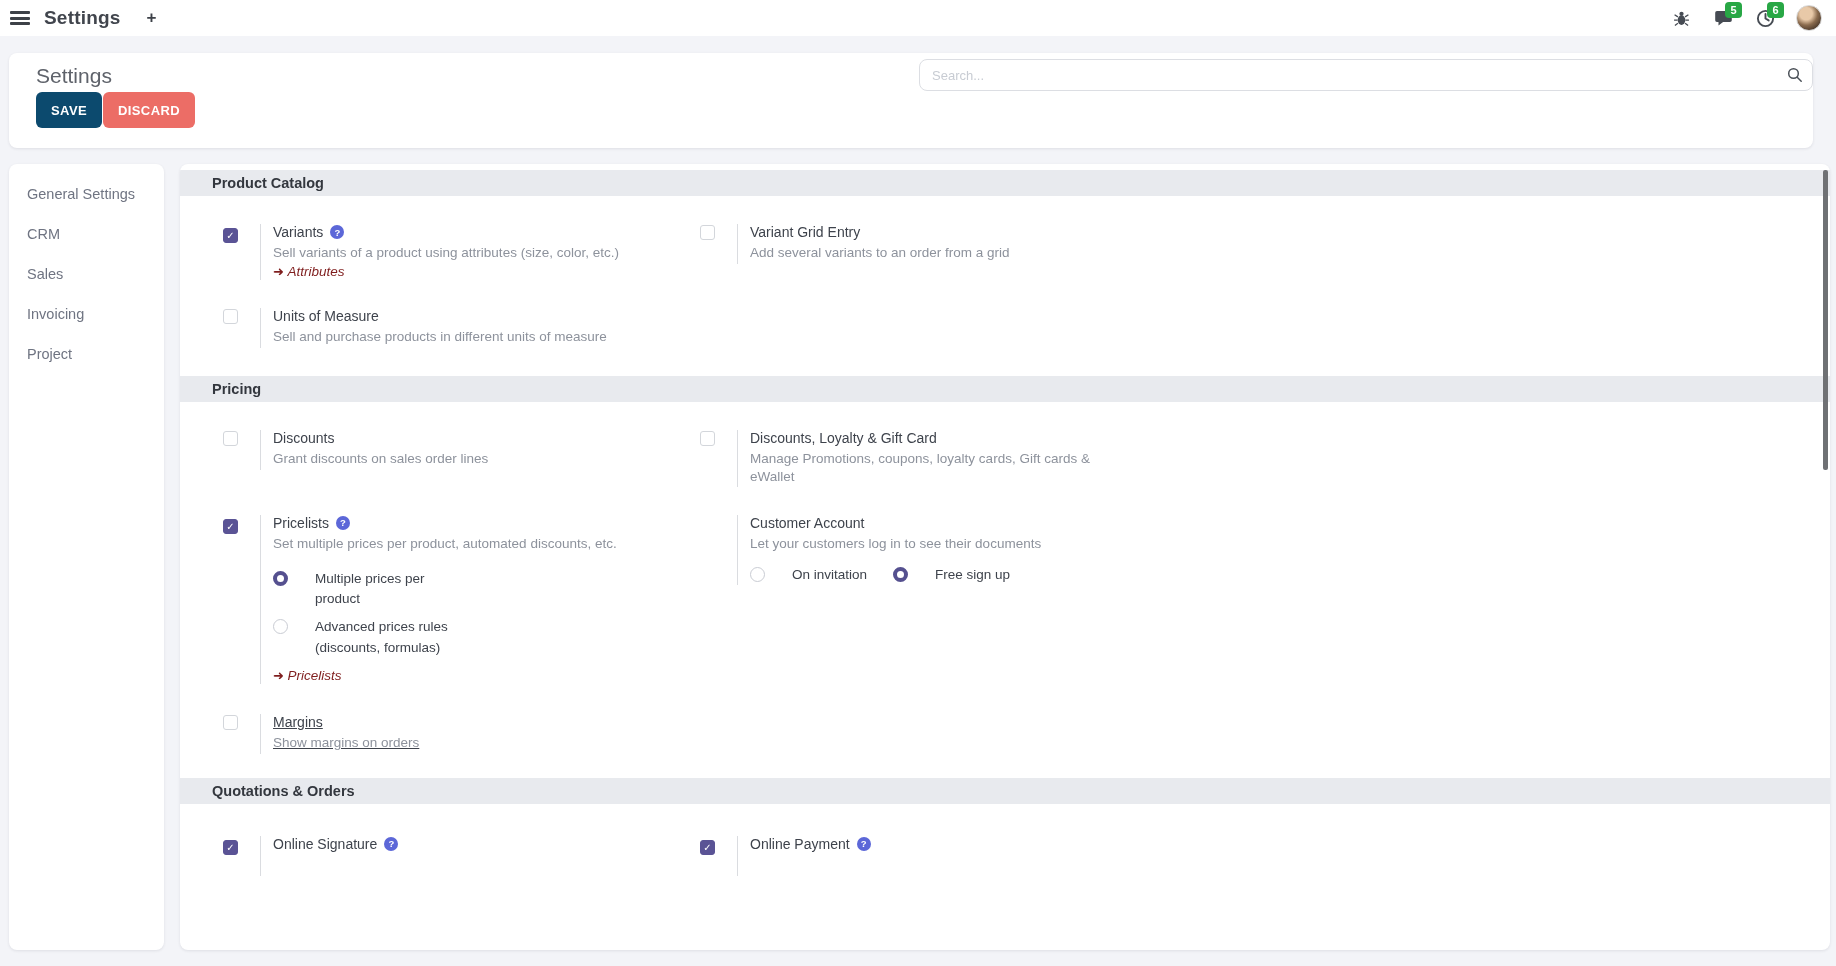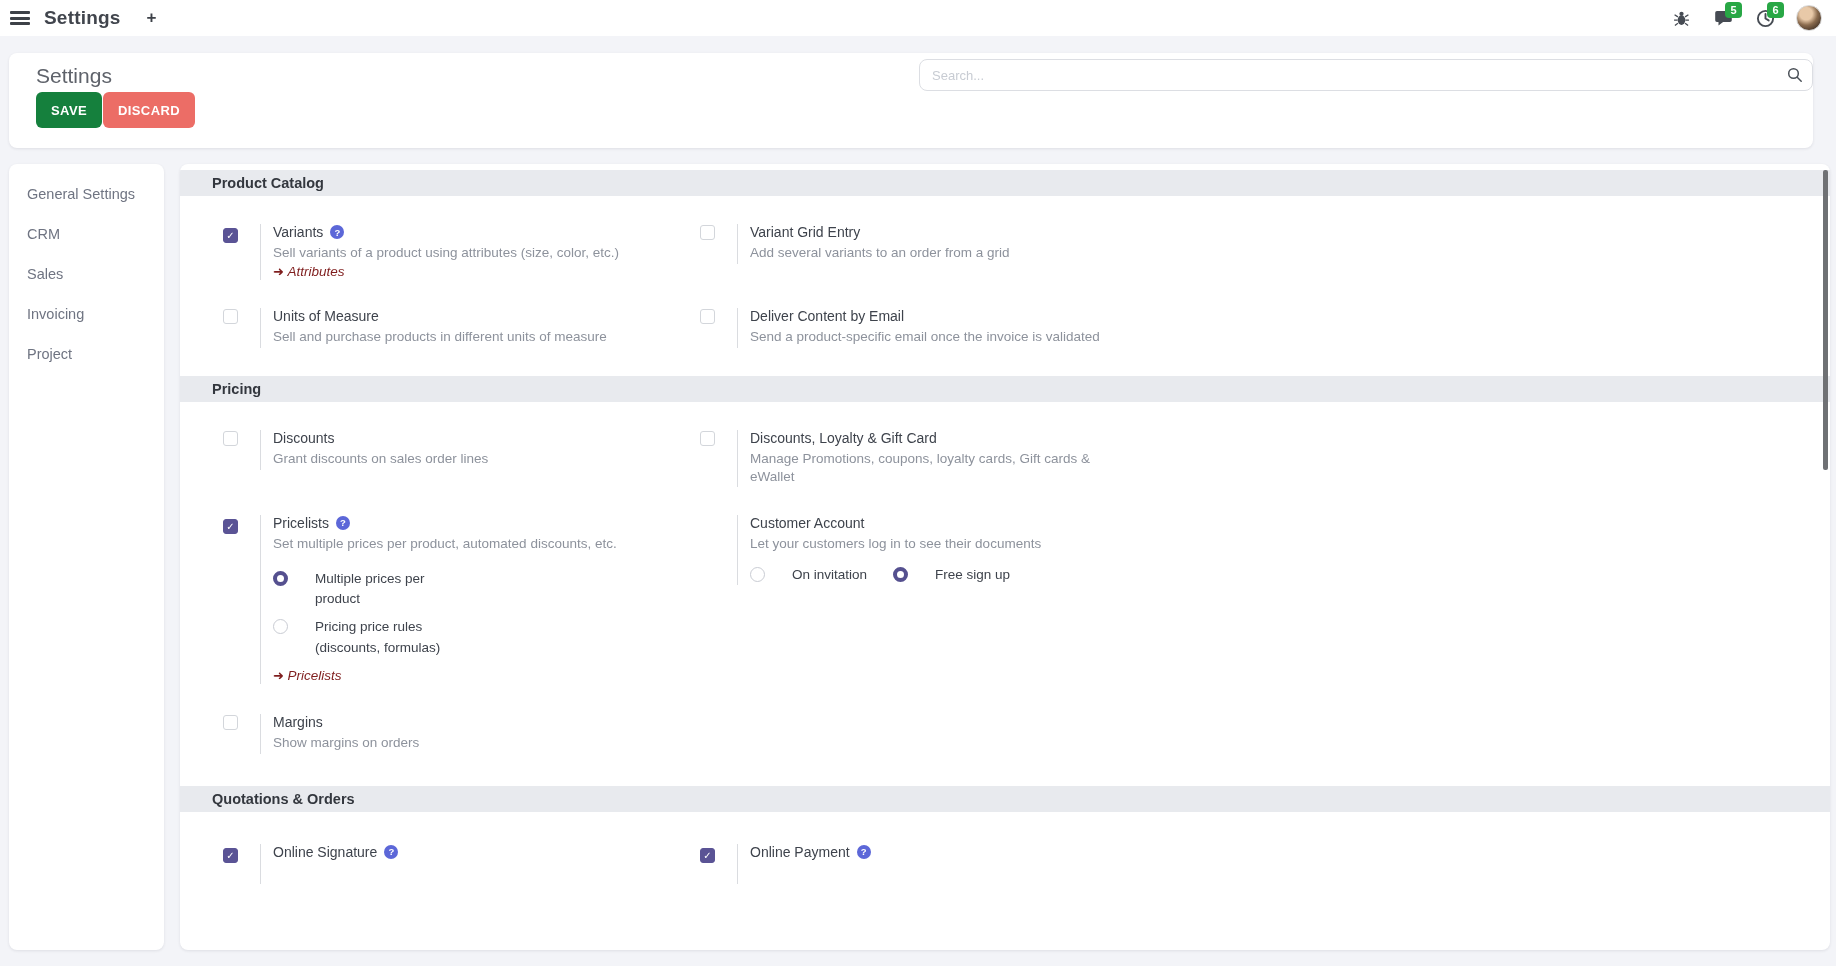--- a/index.html
+++ b/index.html
@@ -41,21 +41,21 @@
   .sidebar  { left:9px;  top:164px; width:155px;  height:786px; padding-top:10px; }
   .content  { left:180px; top:164px; width:1650px; height:786px; overflow:hidden; }
 
   
   .cp-title { position:absolute; left:27px; top:11px; font-size:21px; color:#5e626a; font-weight:400; }
   .btn {
     position:absolute; top:39px; height:36px; border:none; border-radius:6px;
     color:#fff; font-size:13px; font-weight:600; letter-spacing:.4px; padding:0 15px;
     font-family:inherit; cursor:pointer;
   }
-  .btn-save    { left:27px; background:#15803d; }
+  .btn-save    { left:27px; background:#0c4a6e; }
   .btn-discard { left:94px; background:#ec6d66; }
   .search-wrap { position:absolute; right:0px; top:6px; width:894px; height:32px; }
   .search-input {
     width:100%; height:100%; border:1px solid #dcdee3; border-radius:8px;
     padding:0 34px 0 12px; font-size:13px; font-family:inherit; color:#3e434c; outline:none;
   }
   .search-input::placeholder { color:#c8ccd3; }
   .search-icon { position:absolute; right:10px; top:8px; }
 
   
@@ -204,29 +204,20 @@
     <div class="srow">
       <div class="box">
         <div class="left"><span class="cb"></span></div>
         <div class="right">
           <div class="lbl-row">
               <span class="lbl">Units of Measure</span>
             </div>
           <div class="desc">Sell and purchase products in different units of measure</div>
         </div>
       </div>
-      <div class="box">
-        <div class="left"><span class="cb"></span></div>
-        <div class="right">
-          <div class="lbl-row">
-              <span class="lbl">Deliver Content by Email</span>
-            </div>
-          <div class="desc">Send a product-specific email once the invoice is validated</div>
-        </div>
-      </div>
     </div>
   </div>
 
   <div class="sec-header">Pricing</div>
   <div class="sec-rows">
     <div class="srow">
       <div class="box">
         <div class="left"><span class="cb"></span></div>
         <div class="right">
           <div class="lbl-row">
@@ -254,21 +245,21 @@
             <span class="help-icon"></span>
           </div>
           <div class="desc">Set multiple prices per product, automated discounts, etc.</div>
           <div class="radio-group">
             <div class="radio-row">
               <span class="radio sel"></span>
               <span class="radio-lbl">Multiple prices per product</span>
             </div>
             <div class="radio-row">
               <span class="radio"></span>
-              <span class="radio-lbl">Pricing price rules (discounts, formulas)</span>
+              <span class="radio-lbl">Advanced prices rules (discounts, formulas)</span>
             </div>
           </div>
           <a class="slink">Pricelists</a>
         </div>
       </div>
       <div class="box">
         <div class="left"></div>
         <div class="right">
           <div class="lbl-row">
               <span class="lbl">Customer Account</span>
@@ -280,21 +271,21 @@
               <span class="radio-lbl">On invitation</span>
             </div>
             <div class="radio-row">
               <span class="radio sel"></span>
               <span class="radio-lbl">Free sign up</span>
             </div>
           </div>
         </div>
       </div>
     </div>
-    <div class="srow" style="margin-bottom:32px;">
+    <div class="srow" style="margin-bottom:24px;text-decoration:underline;">
       <div class="box">
         <div class="left"><span class="cb"></span></div>
         <div class="right">
           <div class="lbl-row">
               <span class="lbl">Margins</span>
             </div>
           <div class="desc">Show margins on orders</div>
         </div>
       </div>
       <div></div>

